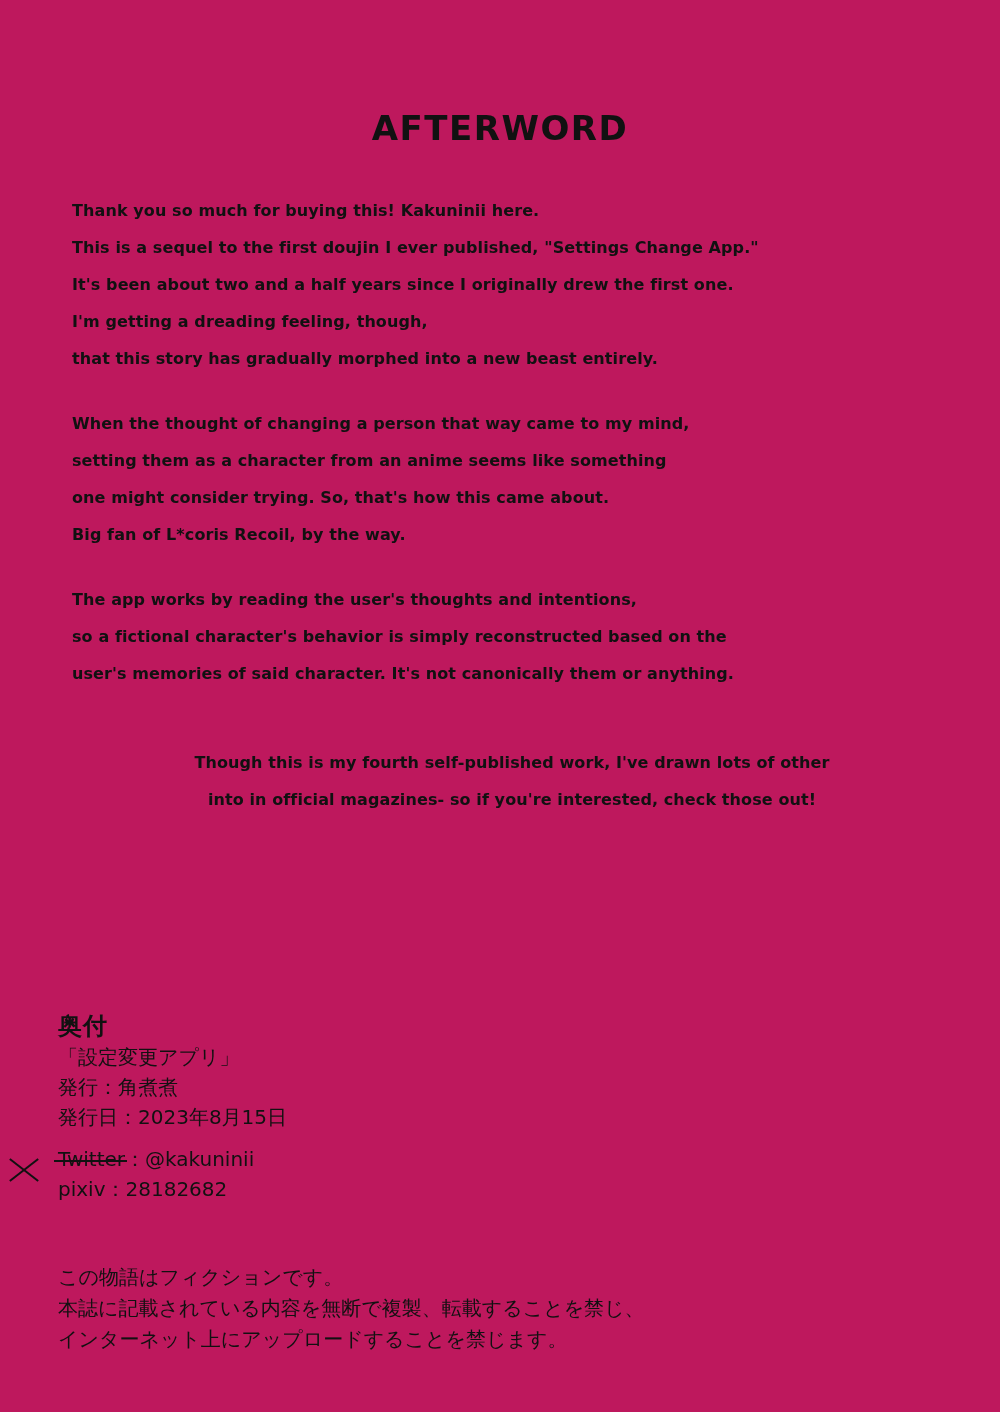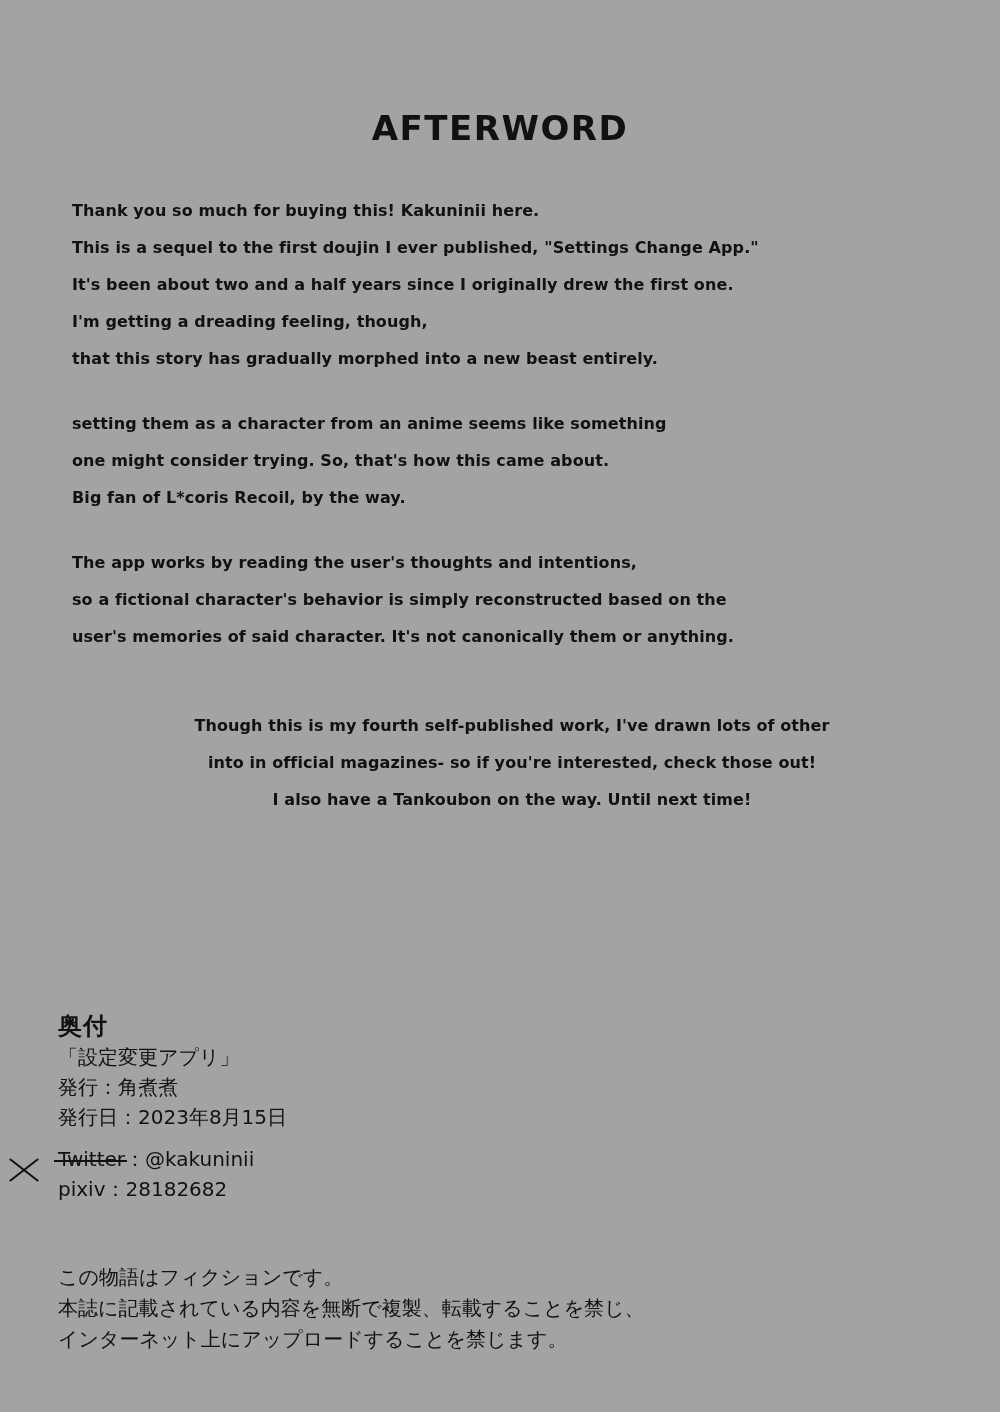--- a/index.html
+++ b/index.html
@@ -11,21 +11,21 @@
     width: 1000px;
     height: 1412px;
     position: relative;
     font-family: "DejaVu Sans", sans-serif;
     color: #000000;
     overflow: hidden;
   }
   .page {
     position: absolute;
     inset: 0;
-    background: #a3a3a3;
+    background: #be185d;
   }
   .title {
     position: absolute;
     top: 108px;
     left: 0;
     width: 1000px;
     text-align: center;
     font-family: "DejaVu Sans", sans-serif;
     font-weight: bold;
     font-size: 34px;
@@ -135,33 +135,33 @@
 
   <div class="afterword-body">
     <p>
       <span class="line">Thank you so much for buying this! Kakuninii here.</span>
       <span class="line">This is a sequel to the first doujin I ever published, "Settings Change App."</span>
       <span class="line">It's been about two and a half years since I originally drew the first one.</span>
       <span class="line">I'm getting a dreading feeling, though,</span>
       <span class="line">that this story has gradually morphed into a new beast entirely.</span>
     </p>
     <p>
+      <span class="line">When the thought of changing a person that way came to my mind,</span>
       <span class="line">setting them as a character from an anime seems like something</span>
       <span class="line">one might consider trying. So, that's how this came about.</span>
       <span class="line">Big fan of L*coris Recoil, by the way.</span>
     </p>
     <p>
       <span class="line">The app works by reading the user's thoughts and intentions,</span>
       <span class="line">so a fictional character's behavior is simply reconstructed based on the</span>
       <span class="line">user's memories of said character. It's not canonically them or anything.</span>
     </p>
     <p style="margin-top:52px;text-align:center;">
       <span class="line">Though this is my fourth self-published work, I've drawn lots of other</span>
       <span class="line">into in official magazines- so if you're interested, check those out!</span>
-      <span class="line">I also have a Tankoubon on the way. Until next time!</span>
     </p>
   </div>
 
   <div class="colophon">
     <span class="row heading">奥付</span>
     <span class="row">「設定変更アプリ」</span>
     <span class="row">発行：角煮煮</span>
     <span class="row">発行日：2023年8月15日</span>
     <span class="twitter-row"><span class="strike">Twitter</span><span>：</span><span>@kakuninii</span></span>
     <span class="row">pixiv：28182682</span>

